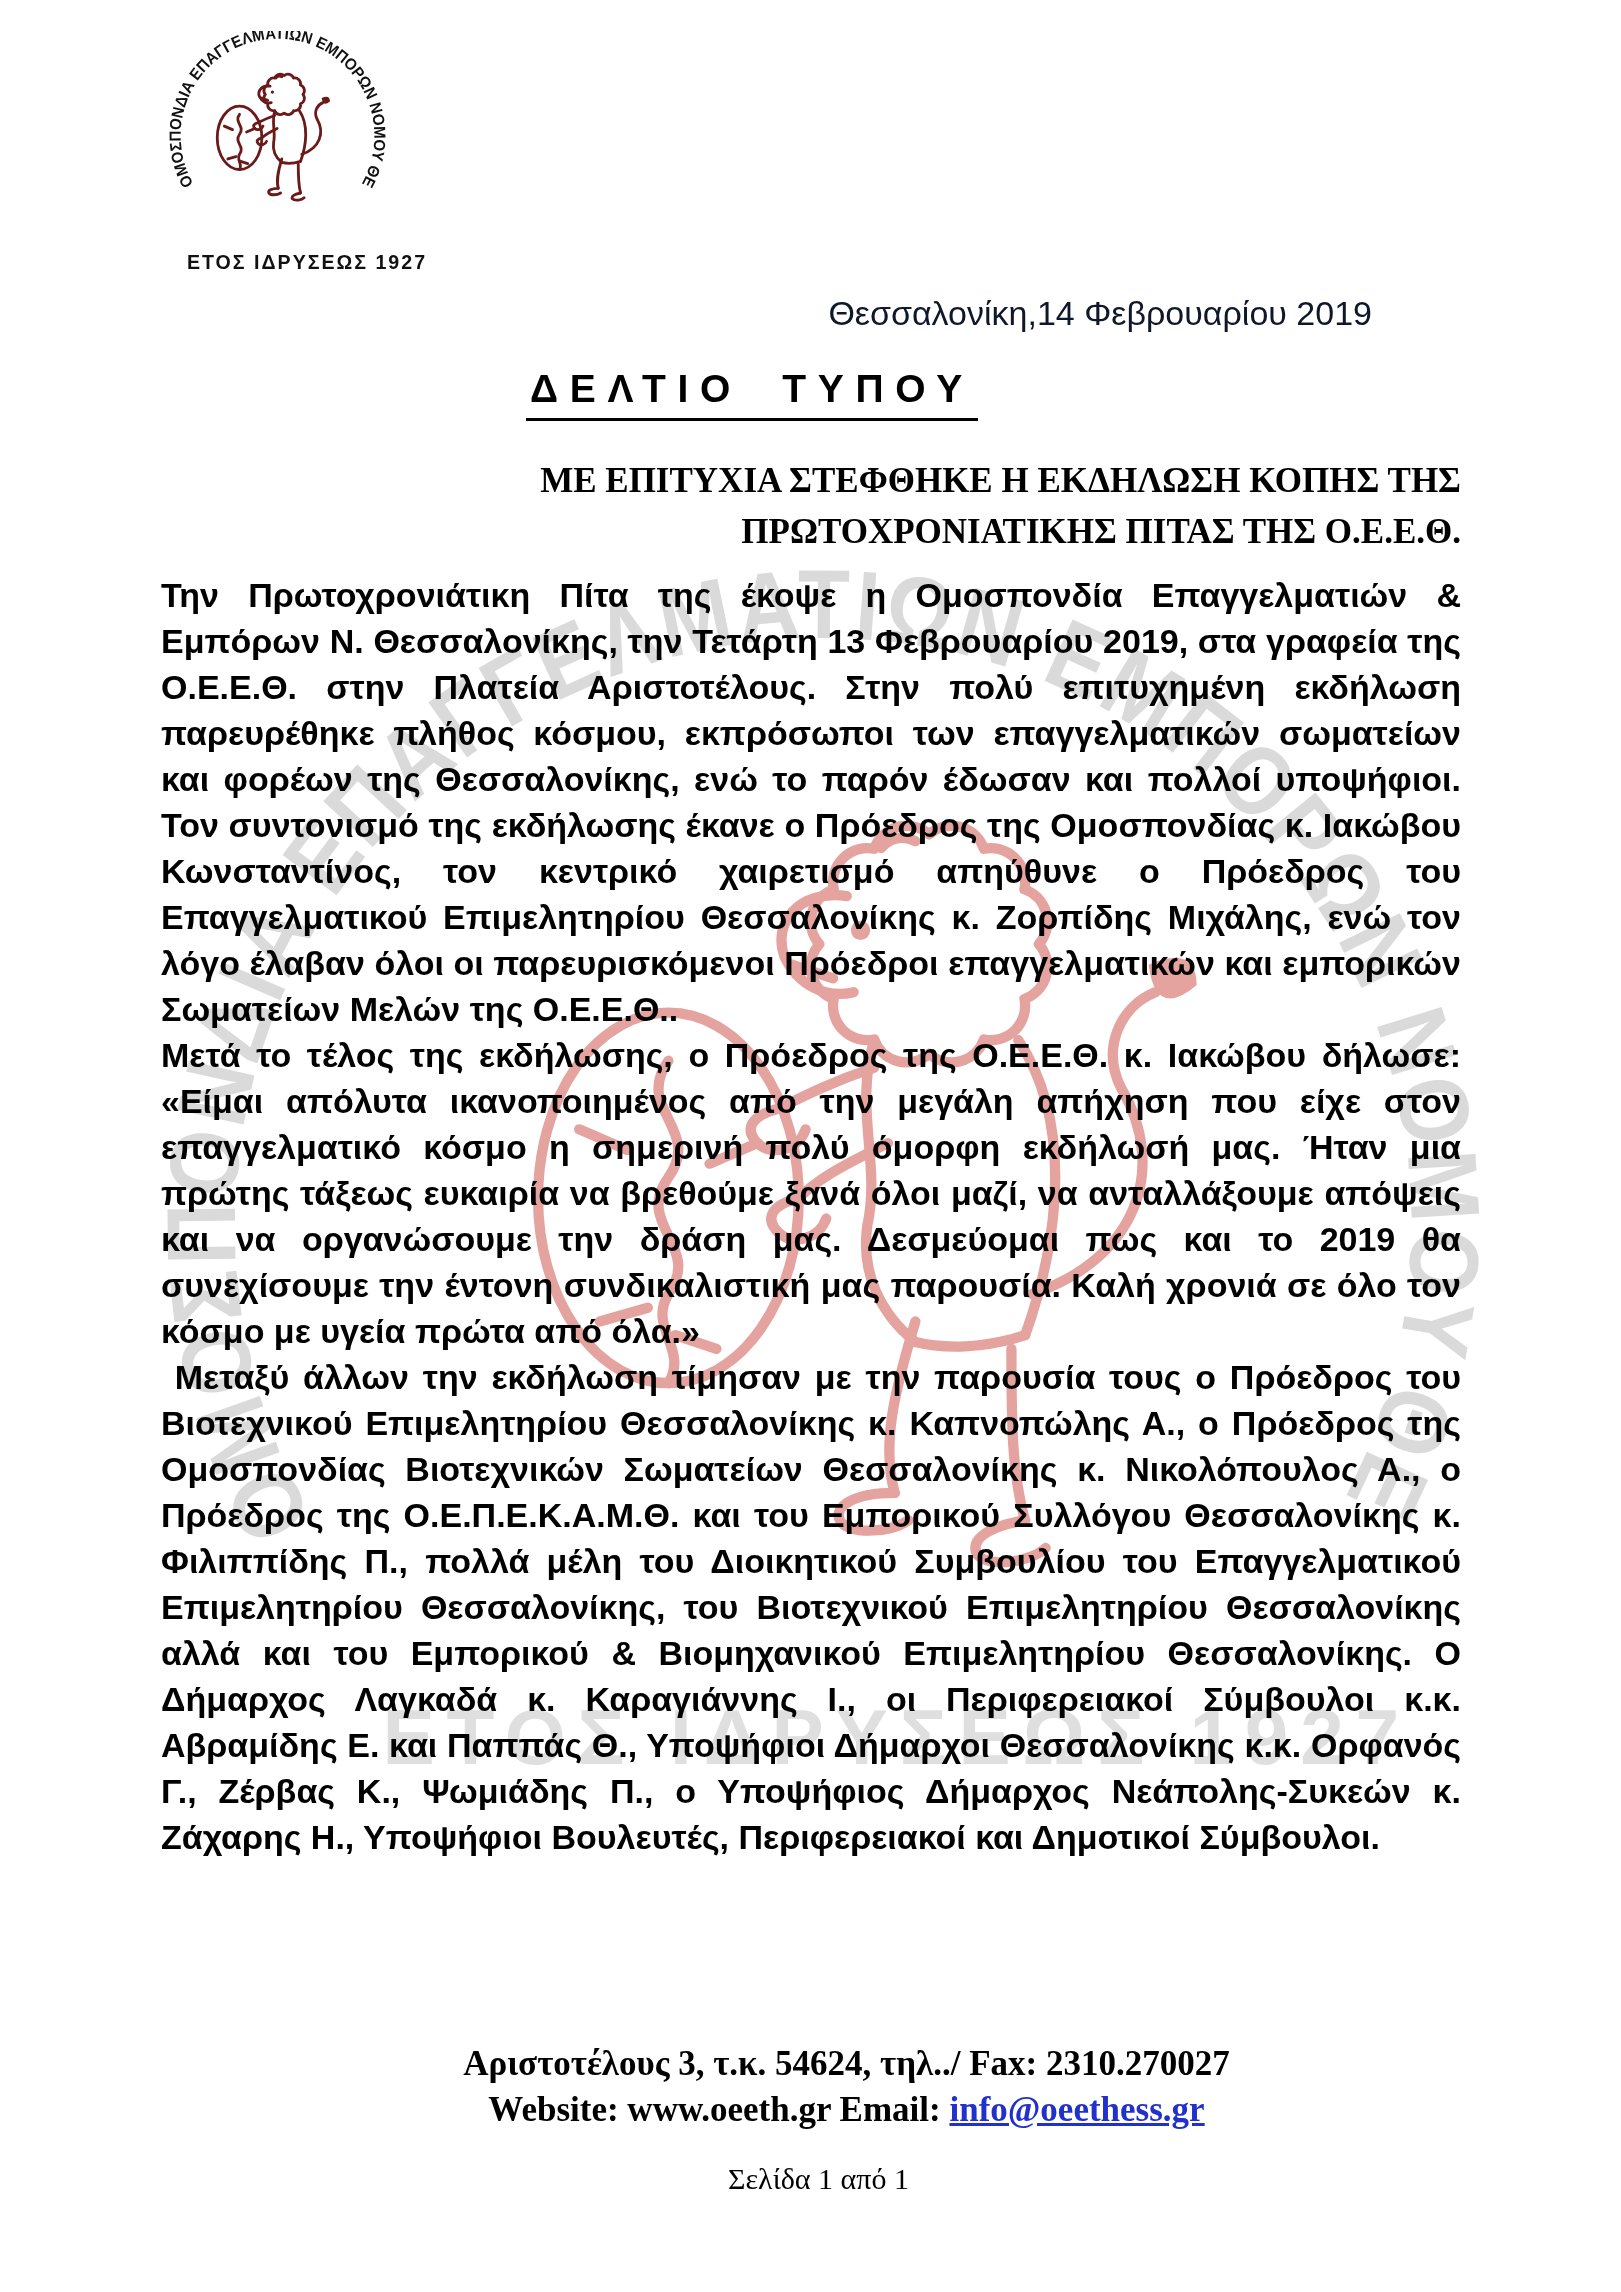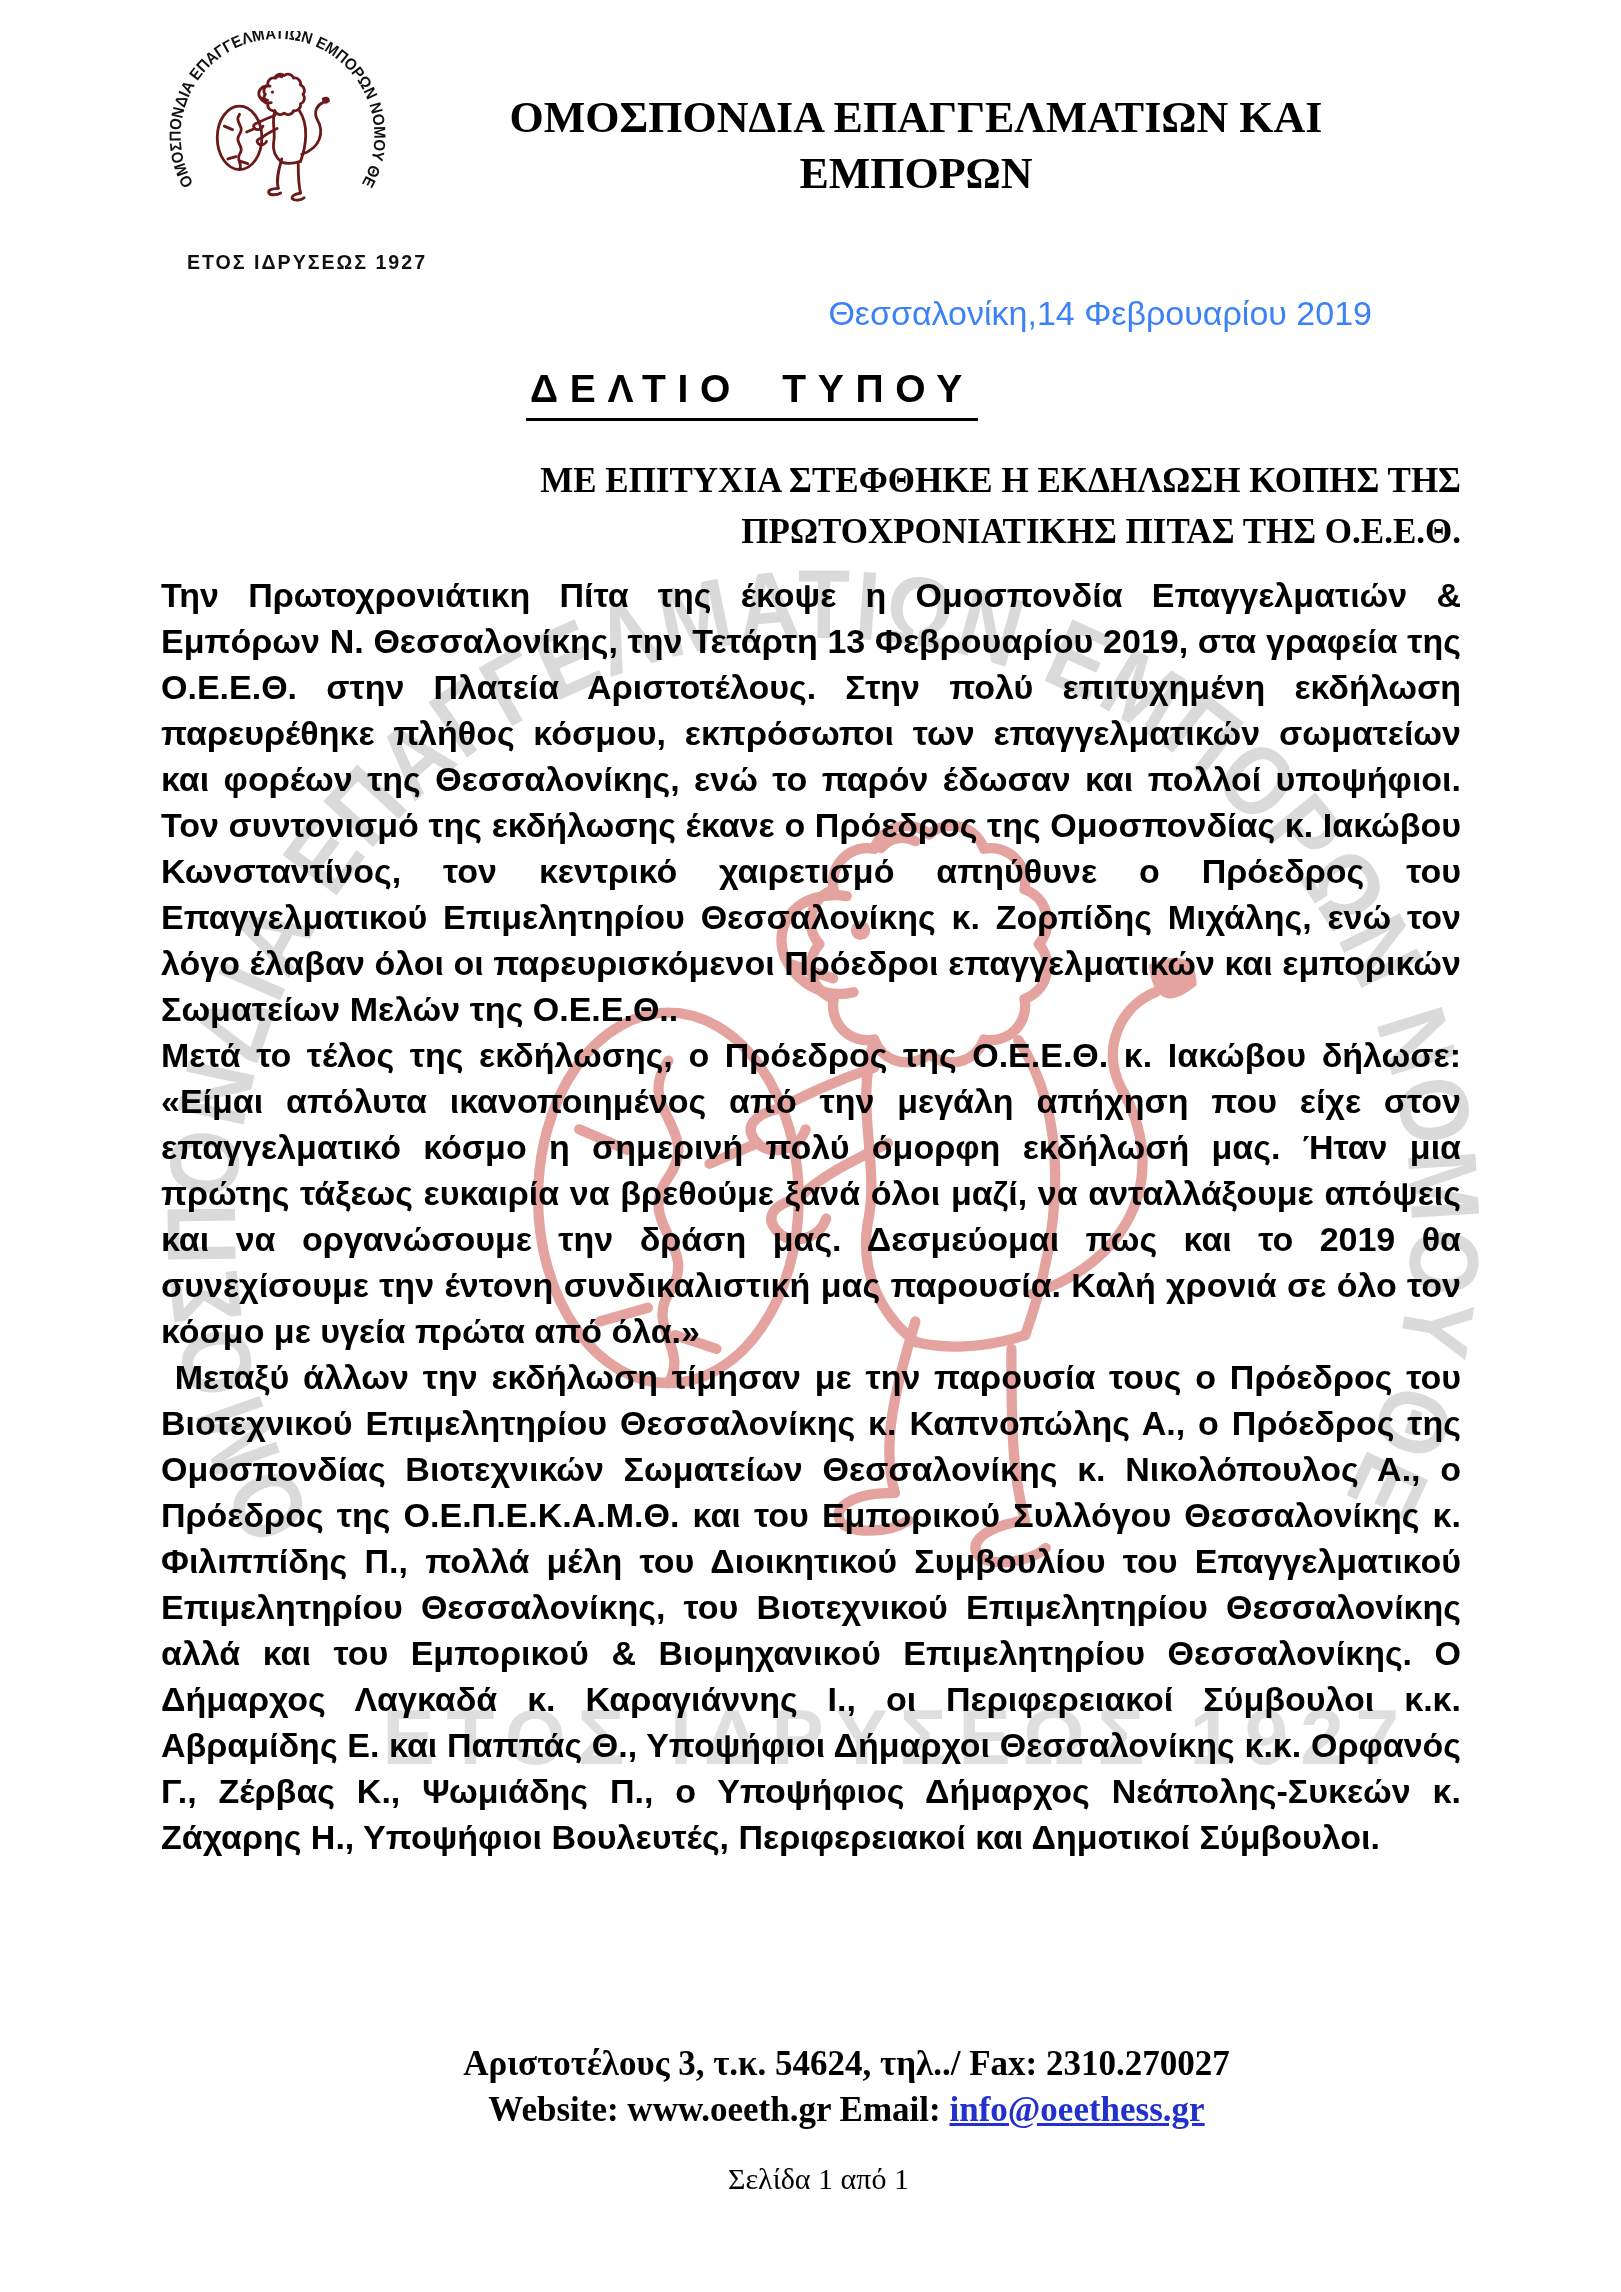--- a/index.html
+++ b/index.html
@@ -21,21 +21,21 @@
     text-align:center;font-weight:bold;font-size:19.6px;letter-spacing:2px;color:#111;
   }
   
   .org-title{
     position:absolute;left:421px;top:90px;width:990px;z-index:1;
     text-align:center;font-family:"Liberation Serif",serif;font-weight:bold;
     font-size:44px;line-height:56px;color:#000;
   }
   .dateline{
     position:absolute;right:249px;top:294px;z-index:1;
-    font-size:34px;color:#3b82f6;
+    font-size:34px;color:#0f172a;
   }
   .press-heading-wrap{position:absolute;left:0;top:367px;width:1504px;text-align:center;z-index:1;}
   .press-heading{
     display:inline-block;font-weight:bold;font-size:39px;color:#000;
     letter-spacing:0.30em;word-spacing:0.45em;
     border-bottom:3.9px solid #000;padding:0 3.9px 6.9px 3.9px;
   }
   .subject{
     position:absolute;left:161px;top:455px;width:1300px;z-index:1;
     text-align:right;font-weight:bold;font-size:35px;line-height:51px;color:#000;font-family:Liberation Serif, serif;
@@ -115,21 +115,20 @@
     <text class="logo-circtext">
       <textPath href="#logoCircle" startOffset="0" textLength="512" lengthAdjust="spacingAndGlyphs">ΟΜΟΣΠΟΝΔΙΑ ΕΠΑΓΓΕΛΜΑΤΙΩΝ ΕΜΠΟΡΩΝ ΝΟΜΟΥ ΘΕΣΣΑΛΟΝΙΚΗΣ</textPath>
     </text>
     <g id="logo-lion" transform="translate(45,30) scale(1.2)">
       <use href="#lionart"></use>
     </g>
   </svg>
   <div class="founding-caption">ΕΤΟΣ ΙΔΡΥΣΕΩΣ 1927</div>
 
   <div class="org-title">
-    <div>ΟΜΟΣΠΟΝΔΙΑ ΕΠΑΓΓΕΛΜΑΤΙΩΝ ΚΑΙ ΕΜΠΟΡΩΝ</div>
   </div>
 
   <div class="dateline">Θεσσαλονίκη,14 Φεβρουαρίου 2019</div>
 
   <div class="press-heading-wrap">
     <span class="press-heading">ΔΕΛΤΙΟ ΤΥΠΟΥ</span>
   </div>
 
   <div class="subject">
     <div>ΜΕ ΕΠΙΤΥΧΙΑ ΣΤΕΦΘΗΚΕ Η ΕΚΔΗΛΩΣΗ ΚΟΠΗΣ ΤΗΣ</div>

